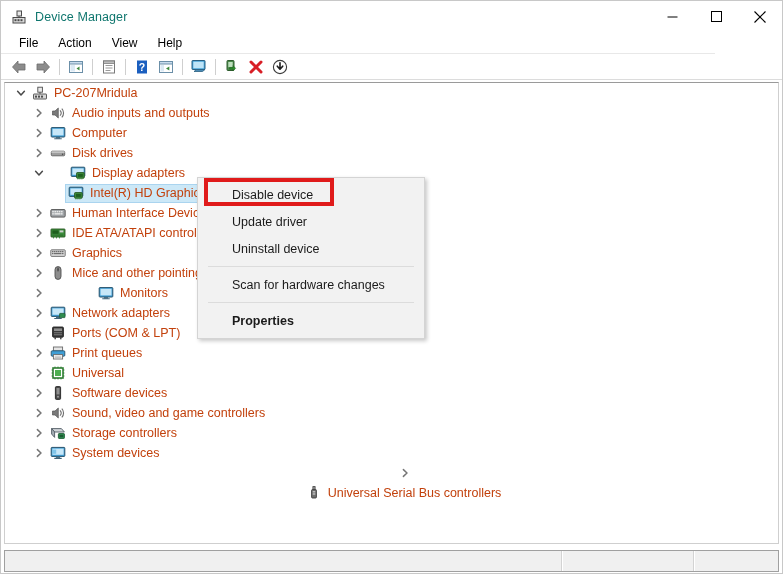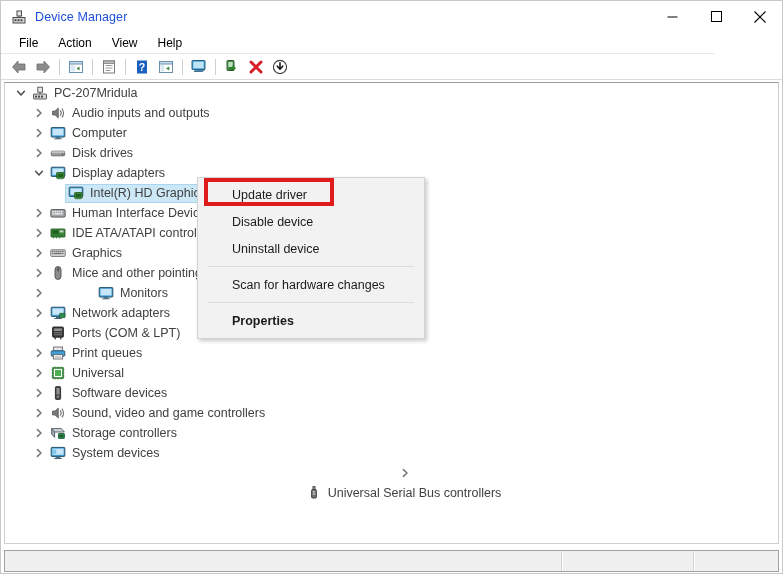--- a/index.html
+++ b/index.html
@@ -26,21 +26,21 @@
     width: 781px; height: 31px;
     background: #ffffff;
     display: flex; align-items: center;
   }
   #app-icon {
     width: 16px; height: 16px;
     margin-left: 10px; margin-right: 8px;
     position: relative; flex: none;
   }
   #title-text {
-    font-size: 12.5px; color: #1d4ed8;
+    font-size: 12.5px; color: #0f766e;
     letter-spacing: 0.1px;
     white-space: nowrap;
   }
   #winbtns {
     position: absolute; right: 0; top: 0;
     height: 31px; display: flex;
   }
   .winbtn {
     width: 44px; height: 31px;
     display: flex; align-items: center; justify-content: center;
@@ -104,21 +104,21 @@
     width: 16px; height: 20px; flex: none;
     display: flex; align-items: center; justify-content: center;
   }
   .trow .ticon {
     width: 16px; height: 16px; flex: none;
     margin-right: 6px;
     position: relative;
   }
   .trow .tlabel {
     font-size: 12.5px;
-    color: #404040;
+    color: #c2410c;
     line-height: 20px;
   }
   .trow.selected .selwrap {
     background: #cce8f7;
     border: 1px solid #aad4ef;
   }
   .selwrap {
     display: inline-flex; align-items: center;
     padding: 0 4px 0 2px;
     height: 19px;
@@ -370,21 +370,21 @@
           </span>
           <span class="selwrap">
             <span class="ticon"><svg width="16" height="16" viewBox="0 0 16 16">
                 <rect x="1.3" y="6.2" width="13.4" height="4.6" rx="1" fill="#9e9e9e" stroke="#5e5e5e" stroke-width="0.9"></rect>
                 <rect x="1.3" y="6.2" width="13.4" height="1.8" rx="0.8" fill="#c4c4c4"></rect>
                 <circle cx="12.6" cy="9.2" r="0.8" fill="#4c4c4c"></circle>
               </svg></span>
             <span class="tlabel">Disk drives</span>
           </span>
         </div>
-        <div class="trow" style="padding-left: 26px;">
+        <div class="trow" style="padding-left: 26px; gap: 20px;">
           <span class="chev">
             <svg width="10" height="10" viewBox="0 0 10 10">
               <path d="M1.6 3.2 L5 7 L8.4 3.2" fill="none" stroke="#4a4a4a" stroke-width="1.5" stroke-linecap="round" stroke-linejoin="round"></path>
             </svg>
           </span>
           <span class="selwrap">
             <span class="ticon"><svg width="16" height="16" viewBox="0 0 16 16">
                 <rect x="1.2" y="2.2" width="13.6" height="9.2" rx="0.7" fill="#3f9fd6" stroke="#27516b" stroke-width="1"></rect>
                 <rect x="2.4" y="3.4" width="11.2" height="6.4" fill="#c7e7f8"></rect>
                 <rect x="6.6" y="7.6" width="7.6" height="5.6" rx="0.6" fill="#3c8c3c" stroke="#26571f" stroke-width="0.9"></rect>
@@ -658,22 +658,22 @@
                 <rect x="6.7" y="6.2" width="2.6" height="1.2" fill="#cfcfcf"></rect>
                 <rect x="6.7" y="8.4" width="2.6" height="1.2" fill="#cfcfcf"></rect>
               </svg></span>
             <span class="tlabel">Universal Serial Bus controllers</span>
           </span>
         </div>
       </div>
   </div>
 
   <div id="ctxmenu">
+    <div class="cm-item">Disable device</div>
     <div class="cm-item">Update driver</div>
-    <div class="cm-item">Disable device</div>
     <div class="cm-item">Uninstall device</div>
     <div class="cm-sep"></div>
     <div class="cm-item">Scan for hardware changes</div>
     <div class="cm-sep"></div>
     <div class="cm-item bold">Properties</div>
   </div>
 
   <div id="redbox"></div>
 
   <div id="statusbar">

